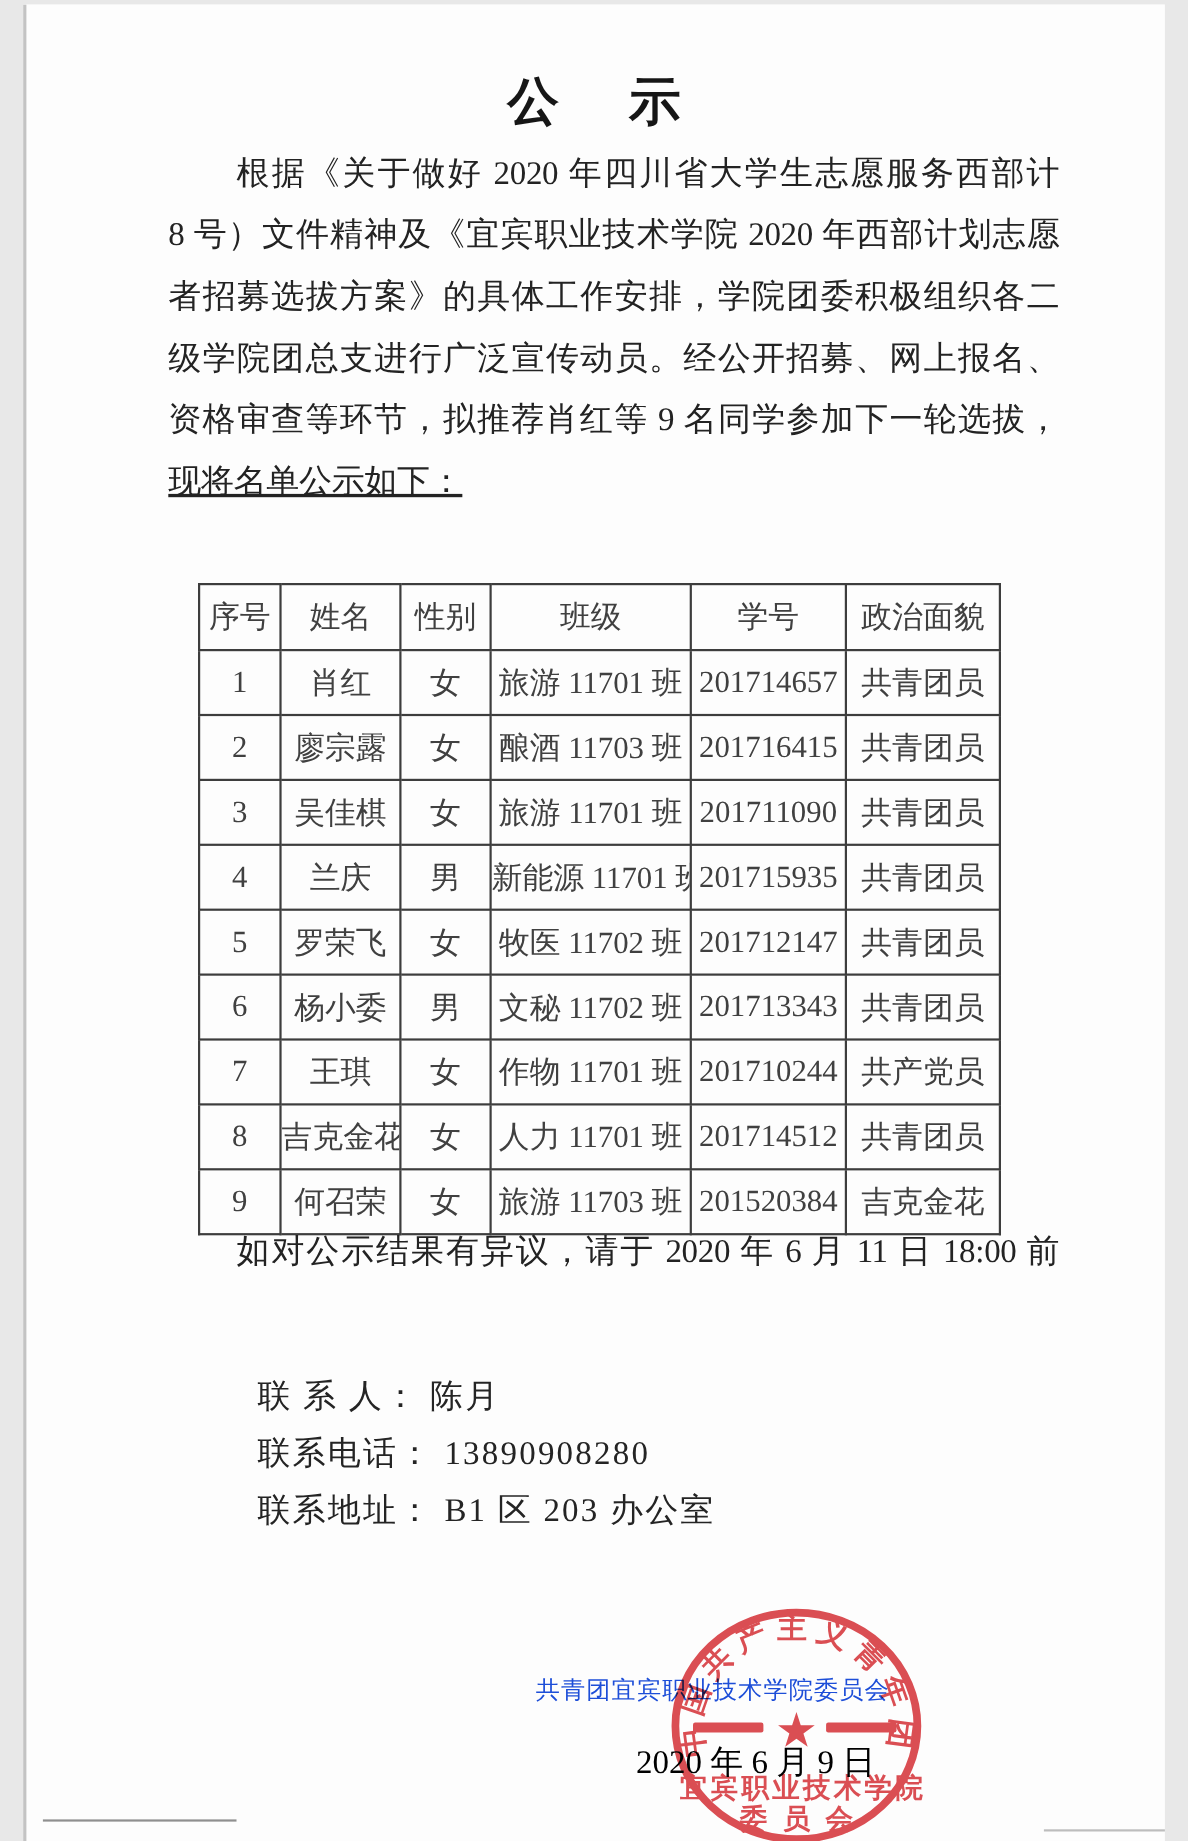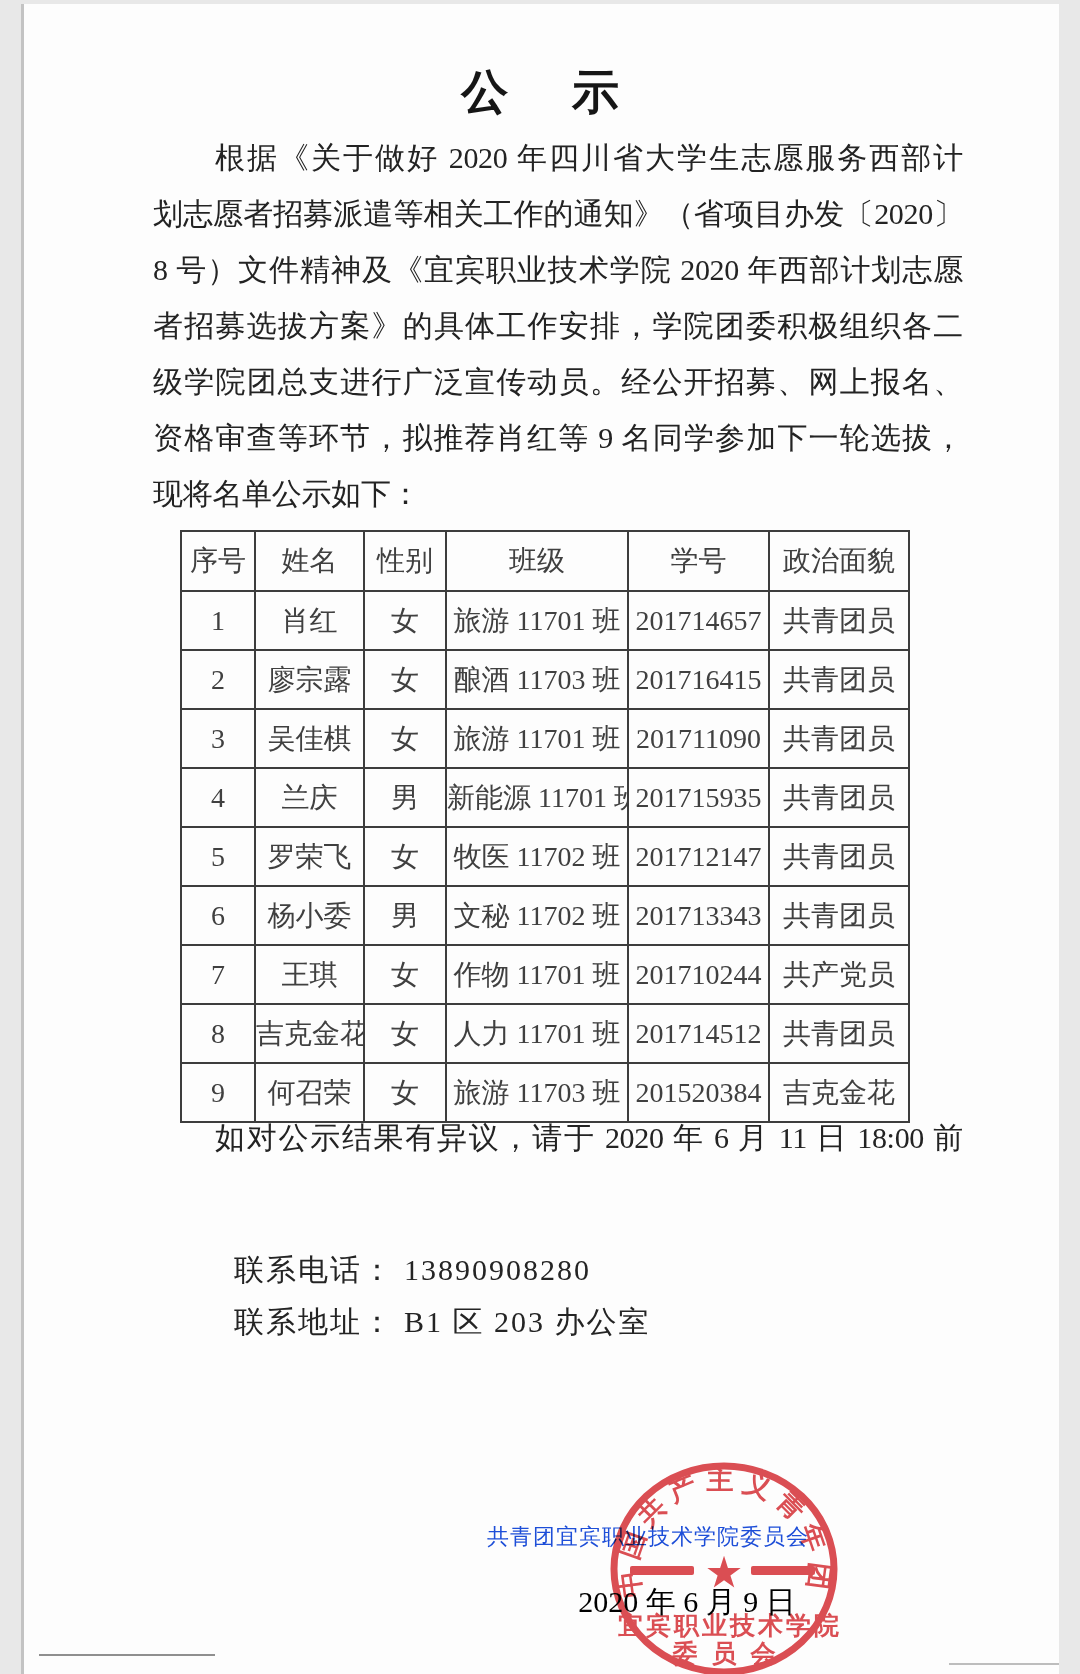--- a/index.html
+++ b/index.html
@@ -26,21 +26,21 @@
   }
 
   .para { position:absolute; left:132px; width:810px; font-size:30px; color:#232323; }
   .para .line {
     height:56px; line-height:56px;
     white-space:nowrap;
     text-align:justify; text-align-last:justify;
     letter-spacing:-0.3px;
   }
   .para .line.first { text-indent:62px; }
-  .para .line.lastline { text-align-last:left; }
+  .para .line.lastline { text-align-last:left;text-decoration:underline; }
   #para-main { top:126px; }
   #para-closing { top:1106px; }
 
   table.roster {
     position:absolute; left:159px; top:526px; width:728px;
     border-collapse:collapse; table-layout:fixed;
     font-size:28px; color:#404040;
   }
   table.roster th, table.roster td {
     border:2px solid #3d3d3d;
@@ -64,21 +64,20 @@
 <body>
 
 <div class="page">
 
   <div class="edge-line-left"></div>
 
   <div class="title">公 示</div>
 
   <div class="para" id="para-main">
     <div class="line first">根据《关于做好 2020 年四川省大学生志愿服务西部计</div>
-    <div class="line">划志愿者招募派遣等相关工作的通知》（省项目办发〔2020〕</div>
     <div class="line">8 号）文件精神及《宜宾职业技术学院 2020 年西部计划志愿</div>
     <div class="line">者招募选拔方案》的具体工作安排，学院团委积极组织各二</div>
     <div class="line">级学院团总支进行广泛宣传动员。经公开招募、网上报名、</div>
     <div class="line">资格审查等环节，拟推荐肖红等 9 名同学参加下一轮选拔，</div>
     <div class="line lastline">现将名单公示如下：</div>
   </div>
 
   <table class="roster">
     <colgroup>
       <col style="width:74px">
@@ -172,20 +171,23 @@
           <td>吉克金花</td>
       </tr>
     </tbody>
   </table>
 
   <div class="para" id="para-closing">
     <div class="line first">如对公示结果有异议，请于 2020 年 6 月 11 日 18:00 前</div>
   </div>
 
   <div class="contacts">
+    <div class="contact-line">
+      <span class="label">联 系 人：</span><span class="value">陈月</span>
+    </div>
     <div class="contact-line">
       <span class="label">联系电话：</span><span class="value">13890908280</span>
     </div>
     <div class="contact-line">
       <span class="label">联系地址：</span><span class="value">B1 区 203 办公室</span>
     </div>
   </div>
 
   <div class="signature">共青团宜宾职业技术学院委员会</div>
   <div class="dateline">2020 年 6 月 9 日</div>

